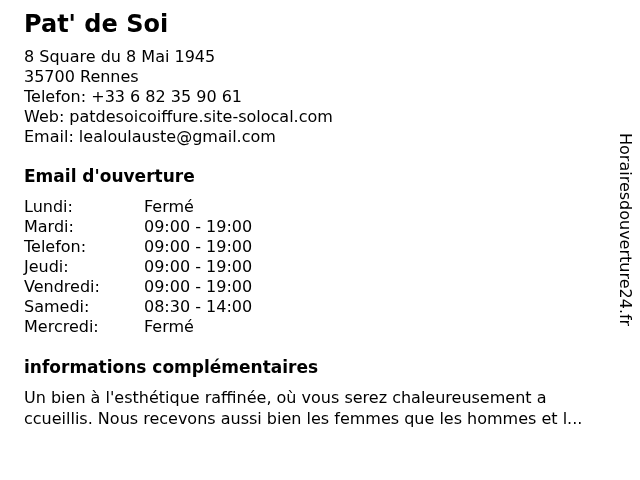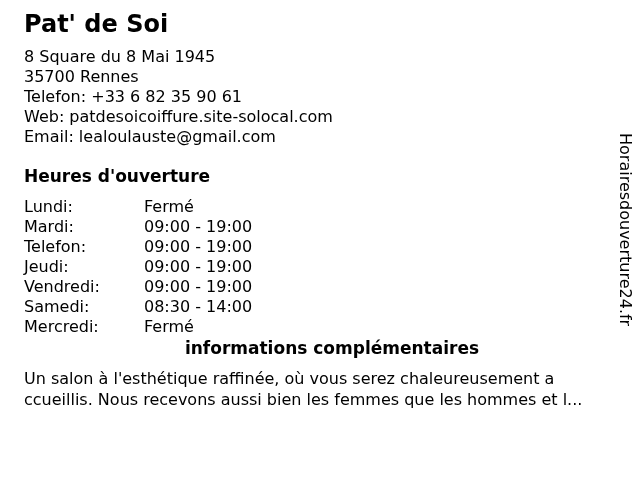--- a/index.html
+++ b/index.html
@@ -44,21 +44,21 @@
     line-height: 20px;
   }
   .hrow {
     display: flex;
   }
   .hrow .day {
     width: 120px;
     flex: 0 0 120px;
   }
   .info-heading {
-    text-align: center;
+    margin-top: 19px;
   }
   .info-text {
     margin-top: 9px;
     font-size: 16px;
     line-height: 21px;
     width: 612px;
   }
   .watermark {
     position: absolute;
     top: 133px;
@@ -77,21 +77,21 @@
   <h1 class="title">Pat' de Soi</h1>
 
   <div class="contact">
     <div>8 Square du 8 Mai 1945</div>
     <div>35700 Rennes</div>
     <div>Telefon: +33 6 82 35 90 61</div>
     <div>Web: patdesoicoiffure.site-solocal.com</div>
     <div>Email: lealoulauste@gmail.com</div>
   </div>
 
-  <h2 class="section-heading hours-heading">Heures d'ouverture</h2>
+  <h2 class="section-heading hours-heading">Email d'ouverture</h2>
 
   <div class="hours">
     <div class="hrow">
       <span class="day">Lundi:</span>
       <span class="time">Fermé</span>
     </div>
     <div class="hrow">
       <span class="day">Mardi:</span>
       <span class="time">09:00 - 19:00</span>
     </div>
@@ -113,19 +113,19 @@
     </div>
     <div class="hrow">
       <span class="day">Mercredi:</span>
       <span class="time">Fermé</span>
     </div>
   </div>
 
   <h2 class="section-heading info-heading">informations complémentaires</h2>
 
   <div class="info-text">
-    <div>Un salon à l'esthétique raffinée, où vous serez chaleureusement a</div>
+    <div>Un bien à l'esthétique raffinée, où vous serez chaleureusement a</div>
     <div>ccueillis. Nous recevons aussi bien les femmes que les hommes et l...</div>
   </div>
 
 </div>
 
 <div class="watermark">Horairesdouverture24.fr</div>
 
 </body></html>

